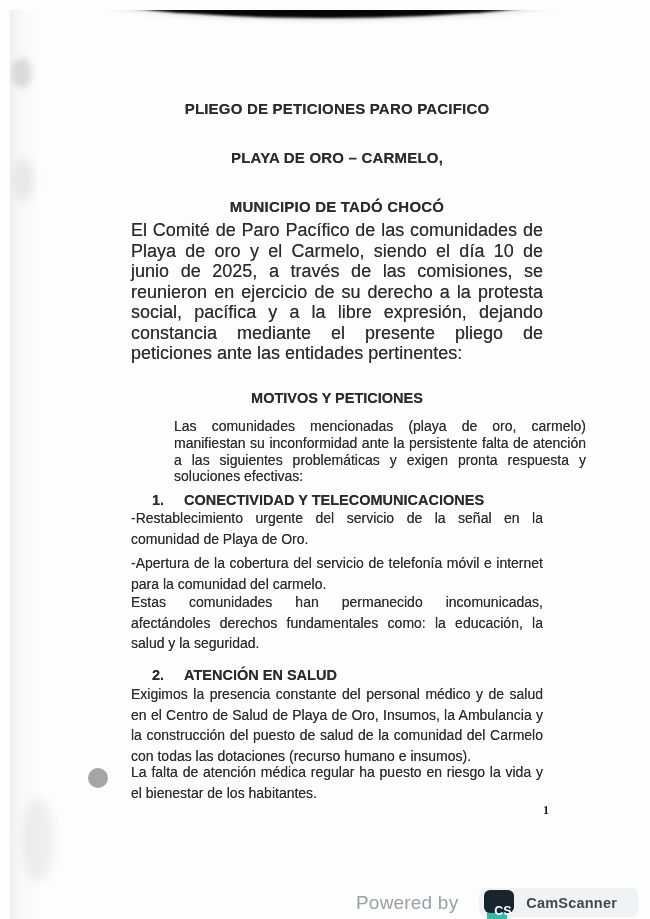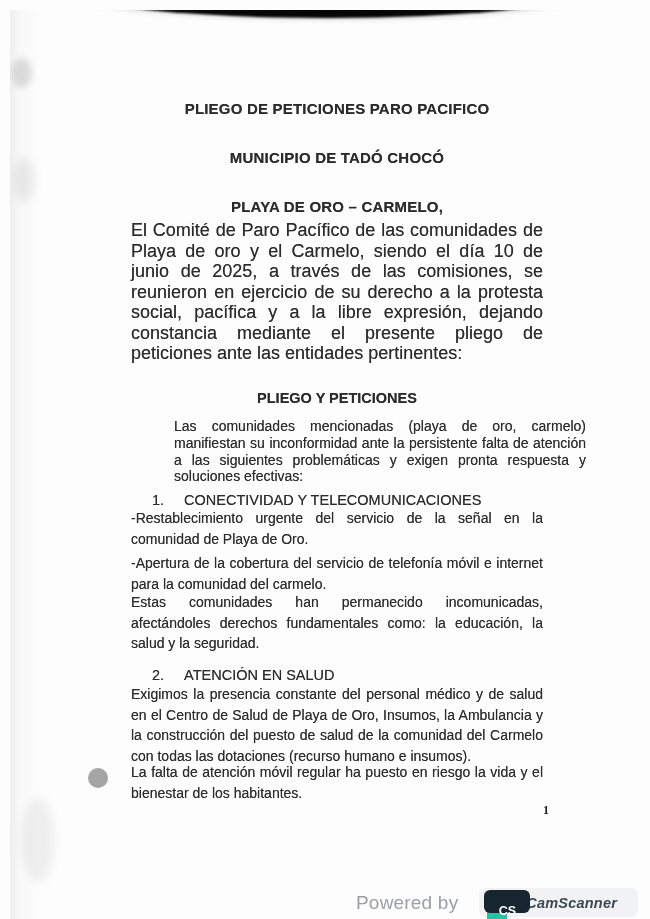--- a/index.html
+++ b/index.html
@@ -29,84 +29,84 @@
   
   .col { position:absolute; left:111px; width:432px;
     text-shadow:0 0 .35px rgba(0,0,0,.55); }
   .abs { position:absolute; left:0; width:432px; }
   .doc-title { top:54px; text-align:center; font-weight:bold; font-size:15px;
     line-height:29px; letter-spacing:.2px; }
   .intro { top:160px; font-size:18px; line-height:20.5px; text-align:justify;margin-top:30px; }
   .entities { top:275px; font-size:14px; line-height:16.8px; }
   .motives-heading { top:360px; text-align:center; font-weight:bold; font-size:14.5px; line-height:17px; }
   .motives-intro { top:388px; font-size:14px; line-height:16.8px; text-align:justify;margin-left:43px; }
-  .sec-heading { font-weight:normal; font-size:14.5px; line-height:17px; padding-left:21px; }
+  .sec-heading { font-weight:bold; font-size:14.5px; line-height:17px; padding-left:21px; }
   .sec-heading .num { display:inline-block; min-width:19px; }
   .s1h { top:452px; } .s1p0 { top:478px; } .s1p1 { top:523px; } .s1p2 { top:562px; }
   .s2h { top:627px; } .s2p0 { top:654px; } .s2p1 { top:732px; }
   .body-p { font-size:14px; line-height:20.5px; text-align:justify; }
   .page-num { position:absolute; left:523px; top:783px;
     font-family:"Liberation Serif", serif; font-size:12px; font-weight:bold; color:#1e1e1e; }
 
   
   .footer { position:absolute; top:878px; right:12px; height:29px;
     display:flex; align-items:center; gap:11px; }
   .powered { font-size:19px; color:var(--powered_text, #9aa0a6); letter-spacing:.2px; }
   .pill { height:29px; display:flex; align-items:center; gap:7px;
     background:var(--pill_bg, #f1f2f3); border-radius:7px; padding:0 11px 0 5px; }
   .cs-icon { position:relative; width:25px; height:28px; flex:0 0 auto; }
   .cs-ribbon { position:absolute; left:2.5px; top:17px; width:20px; height:10px;
     background:var(--teal, #2bbfa4); border-radius:0 0 3px 3px; }
-  .cs-box { position:absolute; left:0; top:1px; width:46px; height:23px;
+  .cs-box { position:absolute; left:0; top:1px; width:30px; height:23px;
     background:var(--icon_bg, #16252e); border-radius:6px; color:#fff;
     font-weight:bold; font-size:12.5px; line-height:23px; text-align:center; letter-spacing:-.2px; }
-  .brand { font-size:14.5px; font-weight:bold; color:var(--brand_text, #3d4852); letter-spacing:.2px;font-style:italic; }
+  .brand { font-size:14.5px; font-weight:bold; color:var(--brand_text, #3d4852); letter-spacing:.2px; }
 </style>
 </head>
 <body>
 
 <div class="canvas">
 
   <div class="top-edge-halo"></div>
   <div class="top-edge"></div>
   <div class="left-shade"></div>
   <div class="smudge a"></div>
   <div class="smudge b"></div>
   <div class="smudge c"></div>
   <div class="stray-dot"></div>
 
   <div class="col">
 
     <div class="abs doc-title">
       <div>PLIEGO DE PETICIONES PARO PACIFICO</div>
+      <div>PLAYA DE ORO – CARMELO,</div>
       <div>MUNICIPIO DE TADÓ CHOCÓ</div>
-      <div>PLAYA DE ORO – CARMELO,</div>
     </div>
 
     <div class="abs intro">El Comité de Paro Pacífico de las comunidades de Playa de oro y el Carmelo, siendo el día 10 de junio de 2025, a través de las comisiones, se reunieron en ejercicio de su derecho a la protesta social, pacífica y a la libre expresión, dejando constancia mediante el presente pliego de peticiones ante las entidades pertinentes:</div>
 
     <div class="abs entities">
     </div>
 
-    <div class="abs motives-heading">PLIEGO Y PETICIONES</div>
+    <div class="abs motives-heading">MOTIVOS Y PETICIONES</div>
 
     <div class="abs motives-intro">Las comunidades mencionadas (playa de oro, carmelo) manifiestan su inconformidad ante la persistente falta de atención a las siguientes problemáticas y exigen pronta respuesta y soluciones efectivas:</div>
 
     <div class="abs sec-heading s1h">
       <span class="num">1.</span><span>CONECTIVIDAD Y TELECOMUNICACIONES</span>
     </div>
     <div class="abs body-p s1p0">-Restablecimiento urgente del servicio de la señal en la comunidad de Playa de Oro.</div>
     <div class="abs body-p s1p1">-Apertura de la cobertura del servicio de telefonía móvil e internet para la comunidad del carmelo.</div>
     <div class="abs body-p s1p2">Estas comunidades han permanecido incomunicadas, afectándoles derechos fundamentales como: la educación, la salud y la seguridad.</div>
 
     <div class="abs sec-heading s2h">
       <span class="num">2.</span><span>ATENCIÓN EN SALUD</span>
     </div>
     <div class="abs body-p s2p0">Exigimos la presencia constante del personal médico y de salud en el Centro de Salud de Playa de Oro, Insumos, la Ambulancia y la construcción del puesto de salud de la comunidad del Carmelo con todas las dotaciones (recurso humano e insumos).</div>
-    <div class="abs body-p s2p1">La falta de atención móvil regular ha puesto en riesgo la vida y el bienestar de los habitantes.</div>
+    <div class="abs body-p s2p1">La falta de atención médica regular ha puesto en riesgo la vida y el bienestar de los habitantes.</div>
 
   </div>
 
   <div class="page-num">1</div>
 
   <div class="footer">
     <span class="powered">Powered by</span>
     <span class="pill">
       <span class="cs-icon">
         <span class="cs-ribbon"></span>

